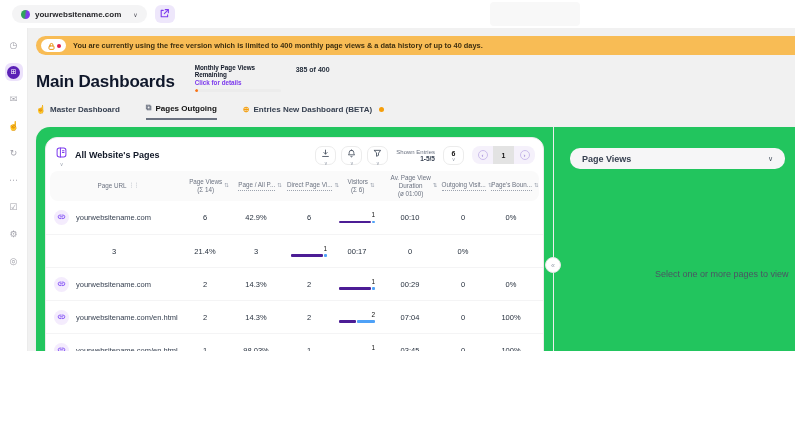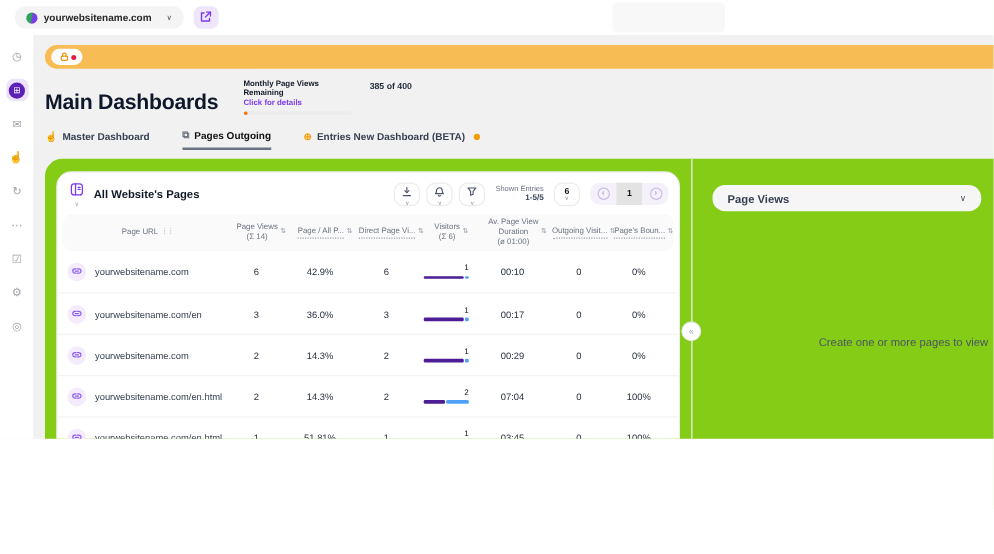--- a/index.html
+++ b/index.html
@@ -54,21 +54,21 @@
   
   .tabs { display:flex; gap:26px; margin-top:11px; }
   .tab { display:flex; align-items:center; gap:4px; font-size:8px; font-weight:600; color:#374151;
     padding-bottom:5px; cursor:pointer; white-space:nowrap; }
   .tab.active { color:#111; font-weight:700; border-bottom:2px solid #6b7280; }
   .t-ico { font-size:8px; color:#6b7280; }
   .t-ico.accent { color:#f59e0b; font-weight:700; }
   .beta-dot { width:5px; height:5px; border-radius:50%; background:#f59e0b; margin-left:3px; }
 
   
-  .big-card { margin-top:7px; width:759px; height:265px; background:#84cc16; border-radius:14px 0 0 14px;
+  .big-card { margin-top:7px; width:759px; height:265px; background:#22c55e; border-radius:14px 0 0 14px;
     box-shadow:0 1px 3px rgba(0,0,0,.04); display:flex; overflow:hidden; position:relative; }
   .table-side { width:517px; flex:none; }
   .divider { width:1px; background:#ededed; position:relative; }
   .collapse-btn { position:absolute; left:-8px; top:130px; width:16px; height:16px; border-radius:50%;
     background:#fff; border:1px solid #e5e5e5; color:#9ca3af; font-size:7px; line-height:13px;
     text-align:center; cursor:pointer; z-index:2; }
   .right-panel { flex:1; position:relative; }
   .pv-bar { margin:21px 10px 0 16px; height:21px; background:#f6f6f7; border-radius:10px;
     display:flex; align-items:center; padding:0 12px; cursor:pointer; }
   .pv-title { font-size:9px; font-weight:600; color:#374151; }
@@ -177,20 +177,21 @@
       <div class="banner">
         <span class="lock-pill">
           <span>
             <svg viewBox="0 0 10 10" width="9" height="9" fill="none" stroke="#e8930e" stroke-width="1.1" stroke-linecap="round">
               <rect x="2.2" y="4.4" width="5.6" height="3.8" rx="1"></rect>
                 <path d="M3.4 4.4V3.2a1.6 1.6 0 013.2 0v1.2"></path>
             </svg>
           </span>
           <span class="red-dot"></span>
         </span>
+        <span class="banner-text">You are currently using the free version which is limited to 400 monthly page views &amp; a data history of up to 40 days.</span>
       </div>
 
       <div class="head-row">
         <h1 class="page-title">Main Dashboards</h1>
         <div class="quota">
           <div class="quota-left">
             <div class="quota-label">Monthly Page Views Remaining</div>
             <div class="quota-link">Click for details</div>
             <div class="quota-bar">
               <div class="quota-fill" id="quota-fill" style="width: 4%;"></div>
@@ -356,32 +357,22 @@
                         <span class="vis-main" style="width: 92%;"></span>
                         <span class="vis-alt" style="width: 8%;"></span>
                       </div>
                     </div>
                   </div>
                   <div class="cell">00:10</div>
                   <div class="cell">0</div>
                   <div class="cell">0%</div>
                 </div>
                 <div class="grid row">
-                  <div class="cell cell-url">
-                    <span class="link-badge">
-                      <svg viewBox="0 0 12 12" width="9" height="9" fill="none" stroke="#8b5cf6" stroke-width="1.3" stroke-linecap="round">
-                        <path d="M5.2 7.4H3.9a2.3 2.3 0 110-4.6h1.3"></path>
-                        <path d="M6.8 2.8h1.3a2.3 2.3 0 110 4.6H6.8"></path>
-                        <path d="M4.3 5.1h3.4"></path>
-                      </svg>
-                    </span>
-                    <span class="url-text">yourwebsitename.com/en</span>
-                  </div>
                   <div class="cell">3</div>
-                  <div class="cell">36.0%</div>
+                  <div class="cell">21.4%</div>
                   <div class="cell">3</div>
                   <div class="cell">
                     <div class="vis">
                       <div class="vis-num">1</div>
                       <div class="vis-bar">
                         <span class="vis-main" style="width: 92%;"></span>
                         <span class="vis-alt" style="width: 8%;"></span>
                       </div>
                     </div>
                   </div>
@@ -448,21 +439,21 @@
                     <span class="link-badge">
                       <svg viewBox="0 0 12 12" width="9" height="9" fill="none" stroke="#8b5cf6" stroke-width="1.3" stroke-linecap="round">
                         <path d="M5.2 7.4H3.9a2.3 2.3 0 110-4.6h1.3"></path>
                         <path d="M6.8 2.8h1.3a2.3 2.3 0 110 4.6H6.8"></path>
                         <path d="M4.3 5.1h3.4"></path>
                       </svg>
                     </span>
                     <span class="url-text">yourwebsitename.com/en.html</span>
                   </div>
                   <div class="cell">1</div>
-                  <div class="cell">51.81%</div>
+                  <div class="cell">98.03%</div>
                   <div class="cell">1</div>
                   <div class="cell">
                     <div class="vis">
                       <div class="vis-num">1</div>
                       <div class="vis-bar">
                         <span class="vis-main" style="width: 92%;"></span>
                         <span class="vis-alt" style="width: 8%;"></span>
                       </div>
                     </div>
                   </div>
@@ -476,18 +467,18 @@
 
         <div class="divider">
           <button class="collapse-btn">«</button>
         </div>
 
         <section class="right-panel">
           <div class="pv-bar">
             <span class="pv-title">Page Views</span>
             <span class="pv-chev">∨</span>
           </div>
-          <div class="empty-text">Create one or more pages to view</div>
+          <div class="empty-text">Select one or more pages to view</div>
         </section>
       </div>
     </main>
   </div>
 </div>
 
 </body></html>

